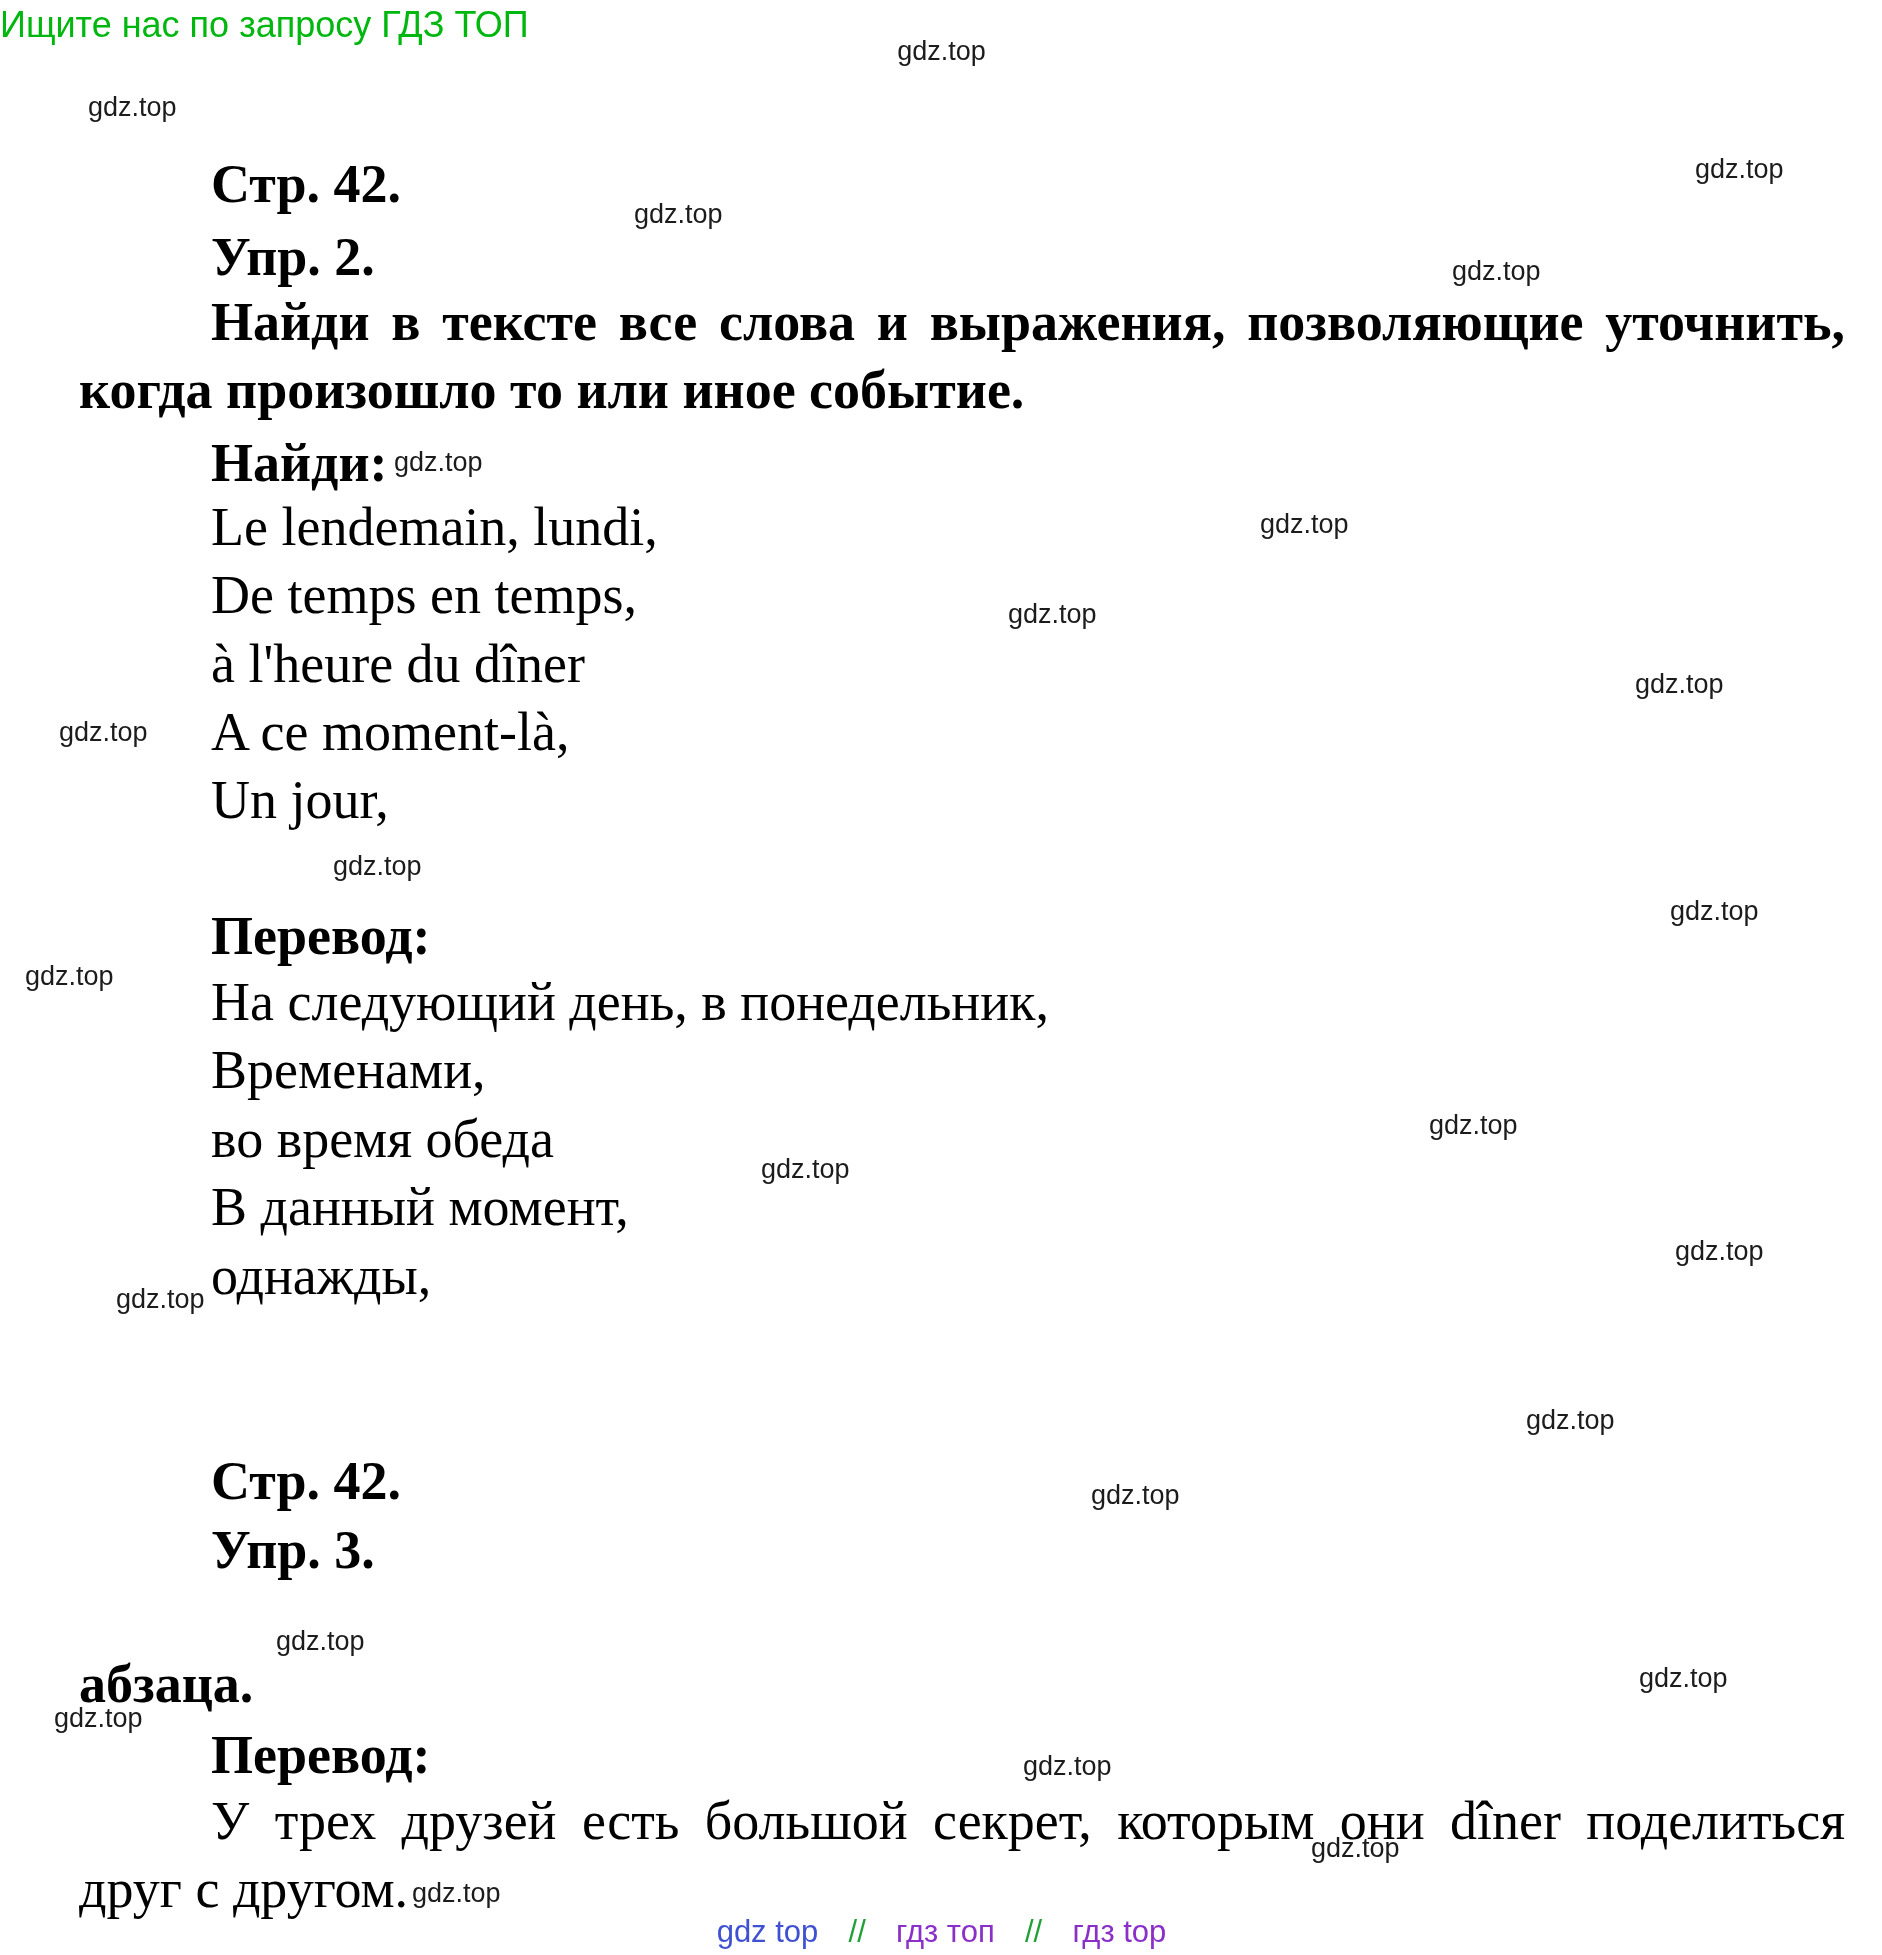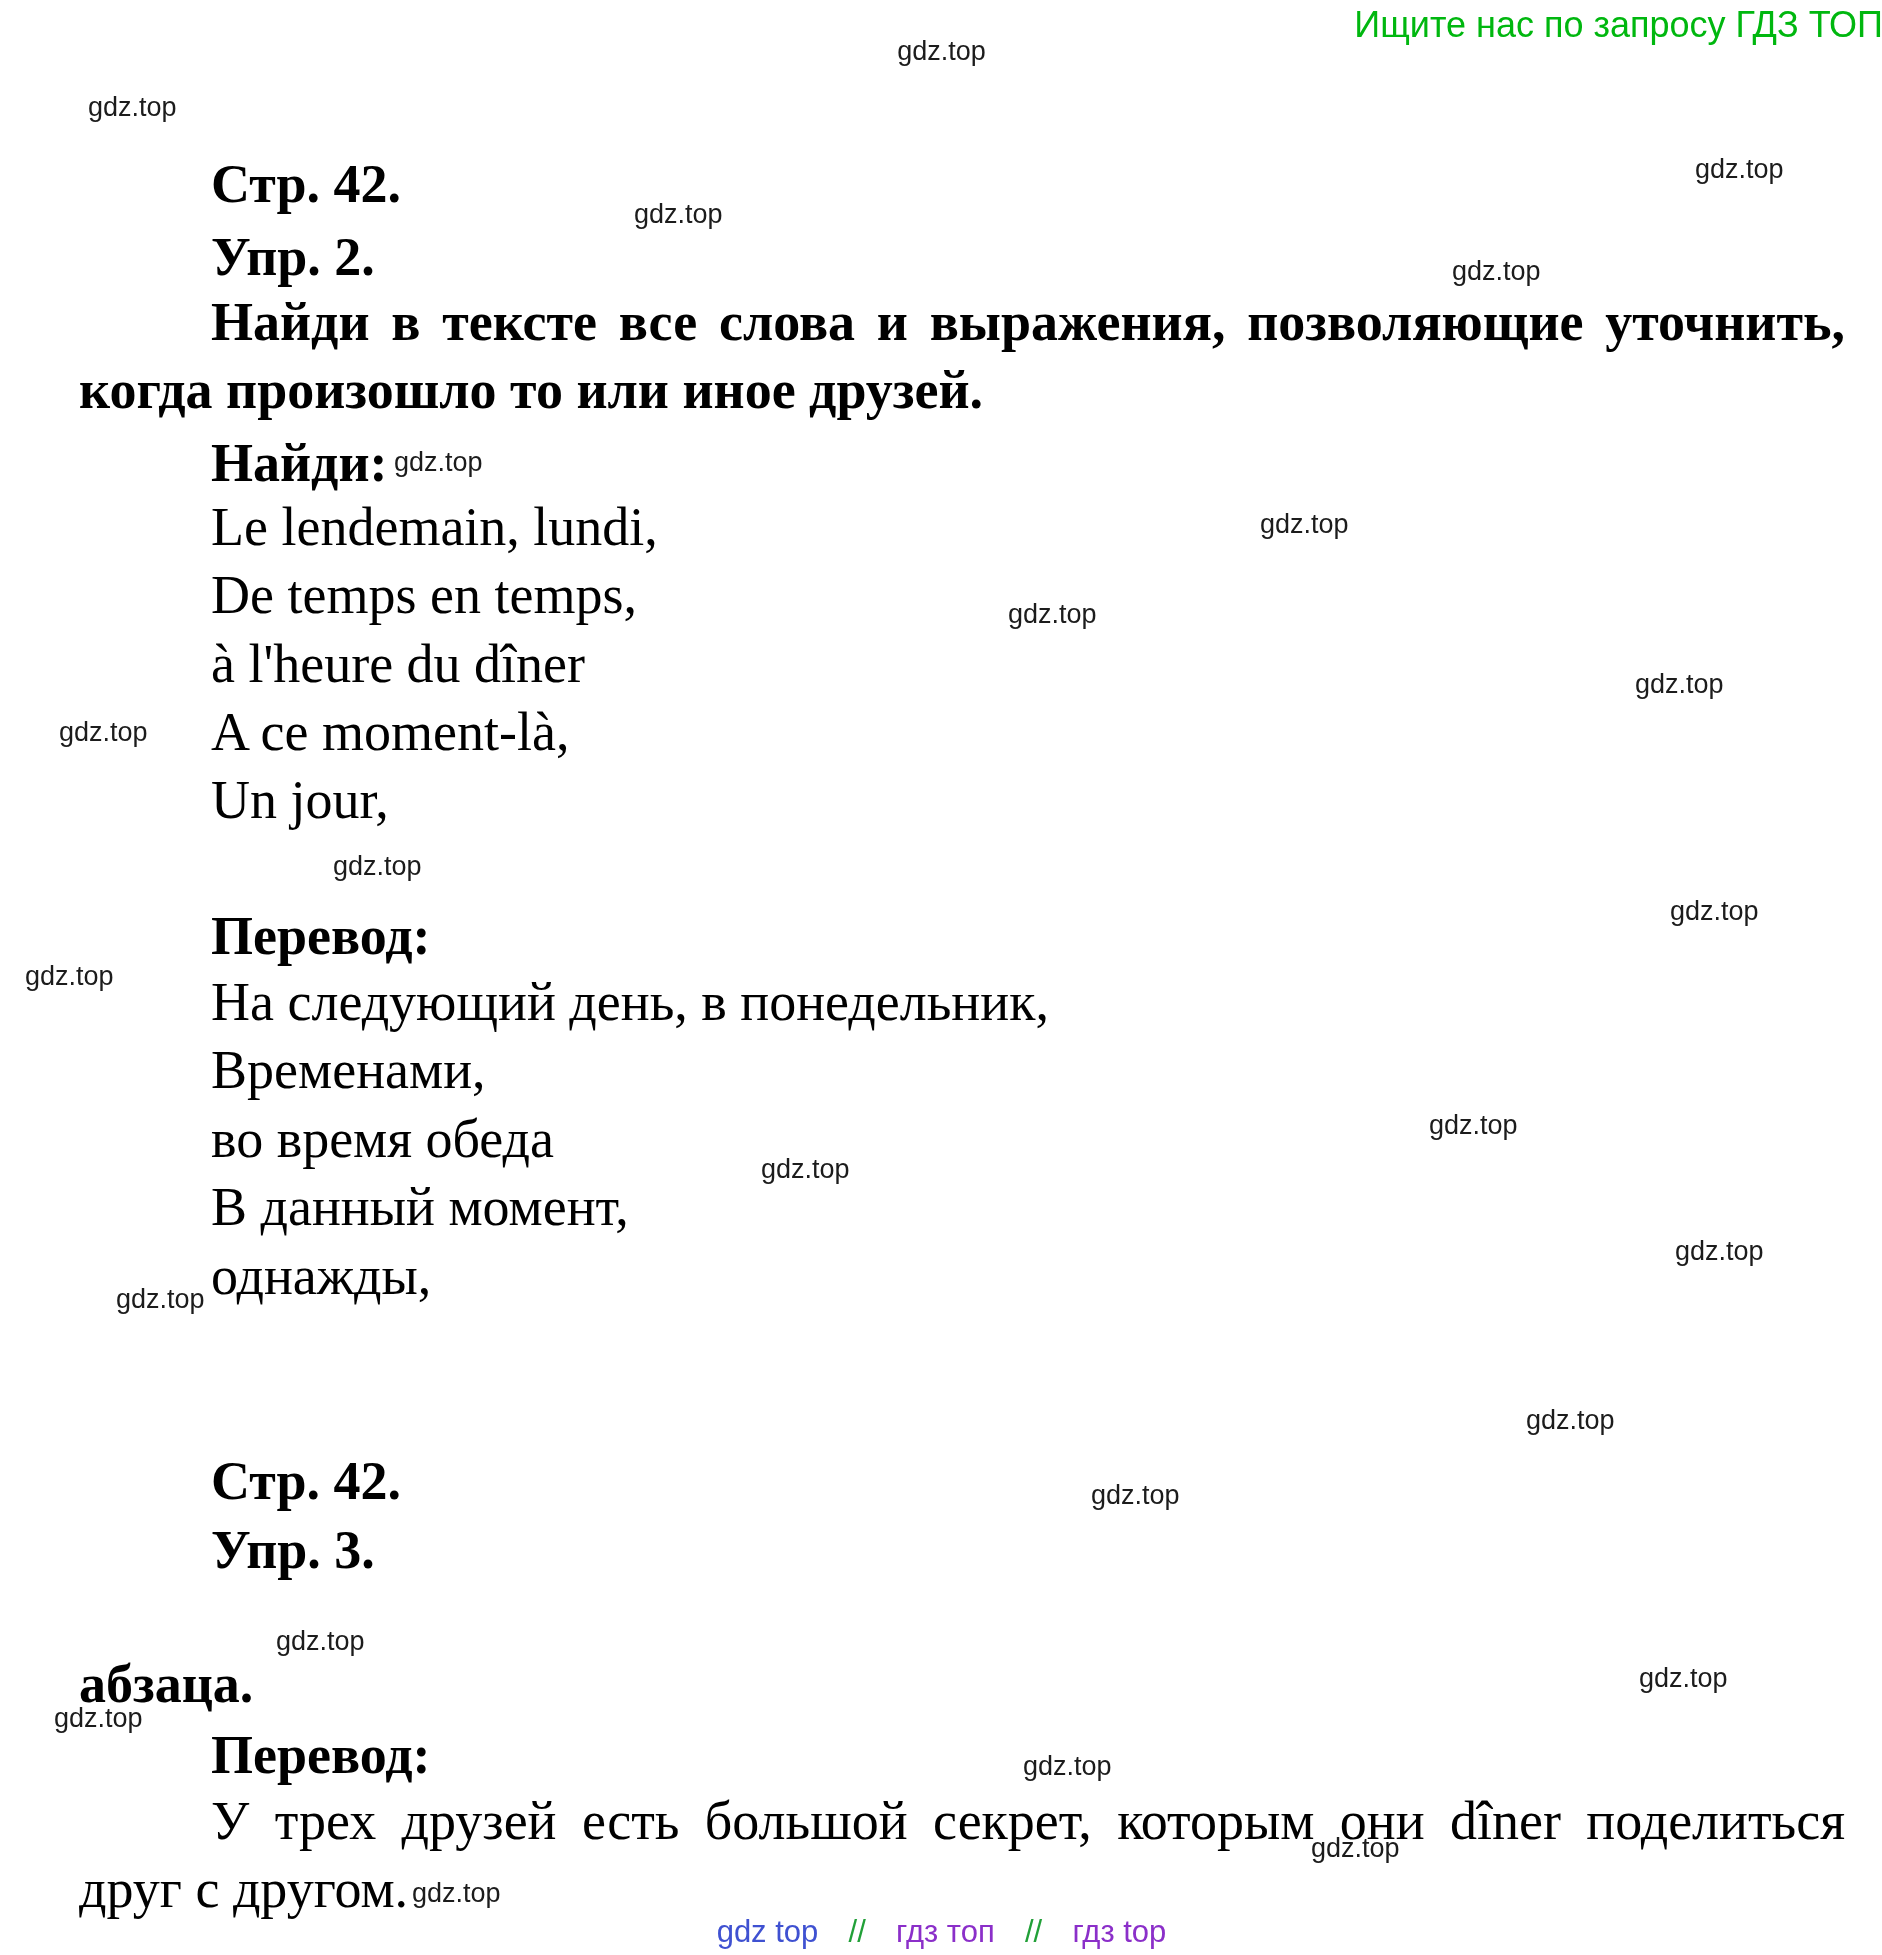--- a/index.html
+++ b/index.html
@@ -4,21 +4,21 @@
 <style>
   * { margin:0; padding:0; box-sizing:border-box; }
   html,body { background:#ffffff; }
   .page {
     position:relative; width:1883px; height:1956px;
     background:#ffffff; overflow:hidden;
     font-family:"Liberation Serif", serif; color:#000;
   }
   .promo {
     position:absolute; top:3.6px; left:0; width:100%;
-    text-align:right; font-family:"Liberation Sans", sans-serif;
+    text-align:left; font-family:"Liberation Sans", sans-serif;
     font-size:36px; font-weight:400;
   }
   .wm {
     position:absolute; font-family:"Liberation Sans", sans-serif;
     font-size:27px; color:#1c1c1c; white-space:nowrap;
   }
   .wm-center { left:50%; transform:translateX(-50%); }
   .row {
     position:absolute; left:79px; width:1766px;
     font-size:54px; line-height:59px; white-space:nowrap;
@@ -66,21 +66,21 @@
   <span class="wm" style="left:1639px; top:1663px">gdz.top</span>
   <span class="wm" style="left:54px;   top:1703px">gdz.top</span>
   <span class="wm" style="left:1023px; top:1751px">gdz.top</span>
   <span class="wm" style="left:1311px; top:1833px">gdz.top</span>
   <span class="wm" style="left:412px;  top:1878px">gdz.top</span>
 
   <div class="row bold indent" style="top:155px">Стр. 42.</div>
   <div class="row bold indent" style="top:228px">Упр. 2.</div>
 
   <div class="row bold jline" style="top:293px">Найди в тексте все слова и выражения, позволяющие уточнить,</div>
-  <div class="row bold" style="top:361px">когда произошло то или иное друзей.</div>
+  <div class="row bold" style="top:361px">когда произошло то или иное событие.</div>
 
   <div class="row bold indent" style="top:434px">Найди:</div>
   <div class="row indent" style="top:498px">Le lendemain, lundi,</div>
   <div class="row indent" style="top:566px">De temps en temps,</div>
   <div class="row indent" style="top:635px">à l'heure du dîner</div>
   <div class="row indent" style="top:703px">A ce moment-là,</div>
   <div class="row indent" style="top:771px">Un jour,</div>
 
   <div class="row bold indent" style="top:907px">Перевод:</div>
   <div class="row indent" style="top:973px">На следующий день, в понедельник,</div>

